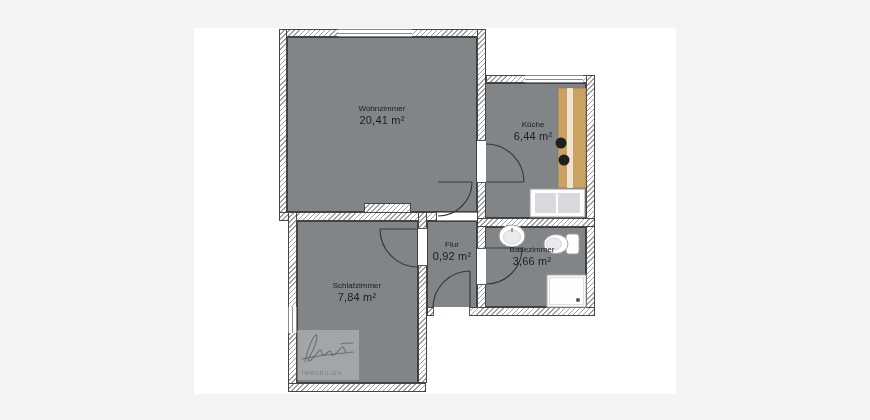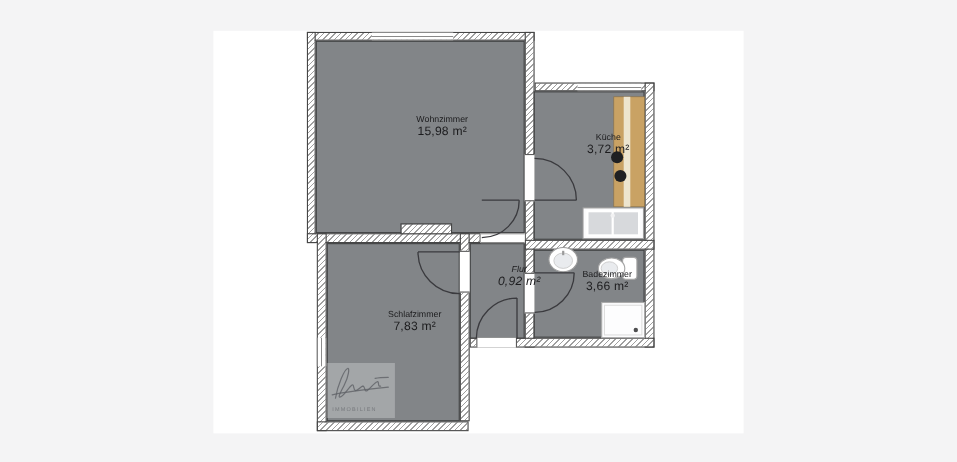--- a/index.html
+++ b/index.html
@@ -25,21 +25,21 @@
     position:absolute; box-sizing:border-box; background:#ffffff;
   }
   .window-h { border-top:1px solid #8a8a8a; border-bottom:1px solid #8a8a8a;
     background:linear-gradient(to bottom,#fff 0 3px,#8a8a8a 3px 4px,#fff 4px); }
   .window-v { border-left:1px solid #8a8a8a; border-right:1px solid #8a8a8a;
     background:linear-gradient(to right,#fff 0 3px,#8a8a8a 3px 4px,#fff 4px); }
   .gap-v { border-top:1px solid #5a5a5a; border-bottom:1px solid #5a5a5a; }
   .gap-h { border-left:1px solid #5a5a5a; border-right:1px solid #5a5a5a; }
   .threshold { border-top:1px solid #8a8a8a; border-bottom:1px solid #8a8a8a; }
   svg.overlay { position:absolute; left:0; top:0; pointer-events:none; }
-  .room-label { position:absolute; text-align:center; color:#1c1c1e;padding-left:20px; }
+  .room-label { position:absolute; text-align:center; color:#1c1c1e; }
   .room-name { font-size:8px; line-height:10px; }
   .room-area { font-size:11px; line-height:13px; letter-spacing:0.2px; }
   #watermark {
     position:absolute; left:297px; top:330px; width:62px; height:50px;
     background:rgba(255,255,255,0.27);
   }
   #watermark-text {
     position:absolute; left:5px; bottom:4px;
     font-size:5px; letter-spacing:1.1px; color:rgba(105,108,112,0.75);
   }
@@ -121,37 +121,37 @@
       <path d="M486,182 H524 M524,182 A38,38 0 0 0 486,144"></path>
       <path d="M438,182 H472 M472,182 A34,34 0 0 1 438,216"></path>
       <path d="M380,229 H418 M380,229 A38,38 0 0 0 418,267"></path>
       <path d="M470,271 V308 M470,271 A37,37 0 0 0 433,308"></path>
       <path d="M486,248 H522 M522,248 A36,36 0 0 1 486,284"></path>
     </g>
   </svg>
 
   <div class="room-label" style="left:287px; top:104px; width:190px;">
     <div class="room-name">Wohnzimmer</div>
-    <div class="room-area">15,98 m²</div>
+    <div class="room-area">20,41 m²</div>
   </div>
   <div class="room-label" style="left:485px; top:120px; width:96px;">
     <div class="room-name">Küche</div>
-    <div class="room-area">3,72 m²</div>
+    <div class="room-area">6,44 m²</div>
   </div>
-  <div class="room-label" style="left:427px; top:240px; width:50px;font-style:italic;">
+  <div class="room-label" style="left:427px; top:240px; width:50px;">
     <div class="room-name">Flur</div>
     <div class="room-area">0,92 m²</div>
   </div>
   <div class="room-label" style="left:485px; top:245px; width:94px;">
     <div class="room-name">Badezimmer</div>
     <div class="room-area">3,66 m²</div>
   </div>
   <div class="room-label" style="left:297px; top:281px; width:120px;">
     <div class="room-name">Schlafzimmer</div>
-    <div class="room-area">7,83 m²</div>
+    <div class="room-area">7,84 m²</div>
   </div>
 
   <div id="watermark">
     <svg width="62" height="38" viewBox="0 0 62 38">
       <g fill="none" stroke="rgba(95,98,103,0.8)" stroke-width="1.1" stroke-linecap="round">
         <path d="M8,32 C10,20 16,6 19,5 C21,4 20,12 16,20 C13,26 10,31 12,31 C15,31 20,22 23,20 C25,19 24,24 26,25 C28,26 31,21 33,21"></path>
         <path d="M33,21 C35,21 34,27 37,25 C40,23 43,18 46,17 C48,16.5 46,22 49,21"></path>
         <path d="M5,29 C18,26 36,24 56,22"></path>
         <path d="M44,14 C48,13 52,13 56,13"></path>
       </g>

